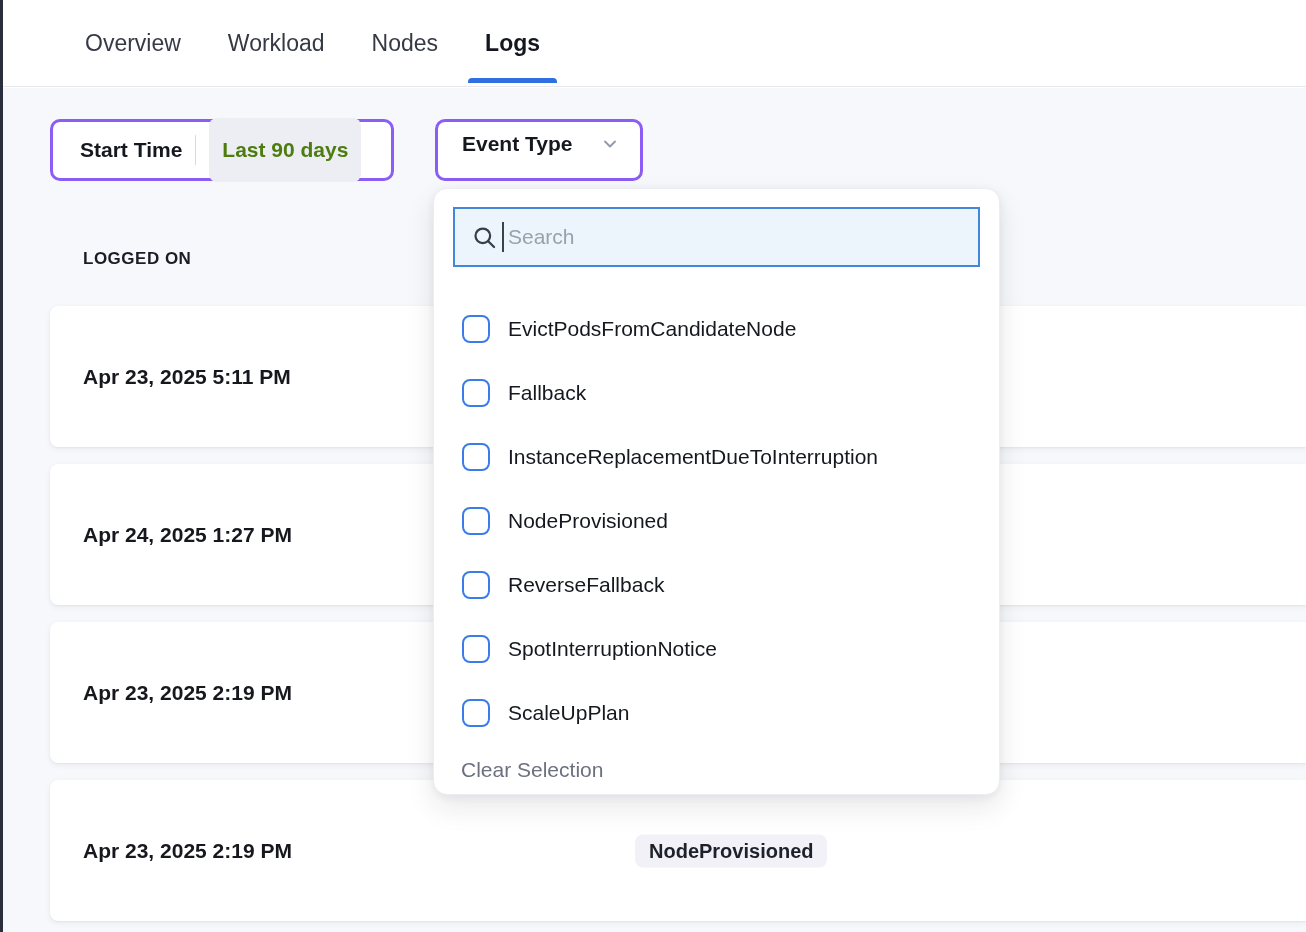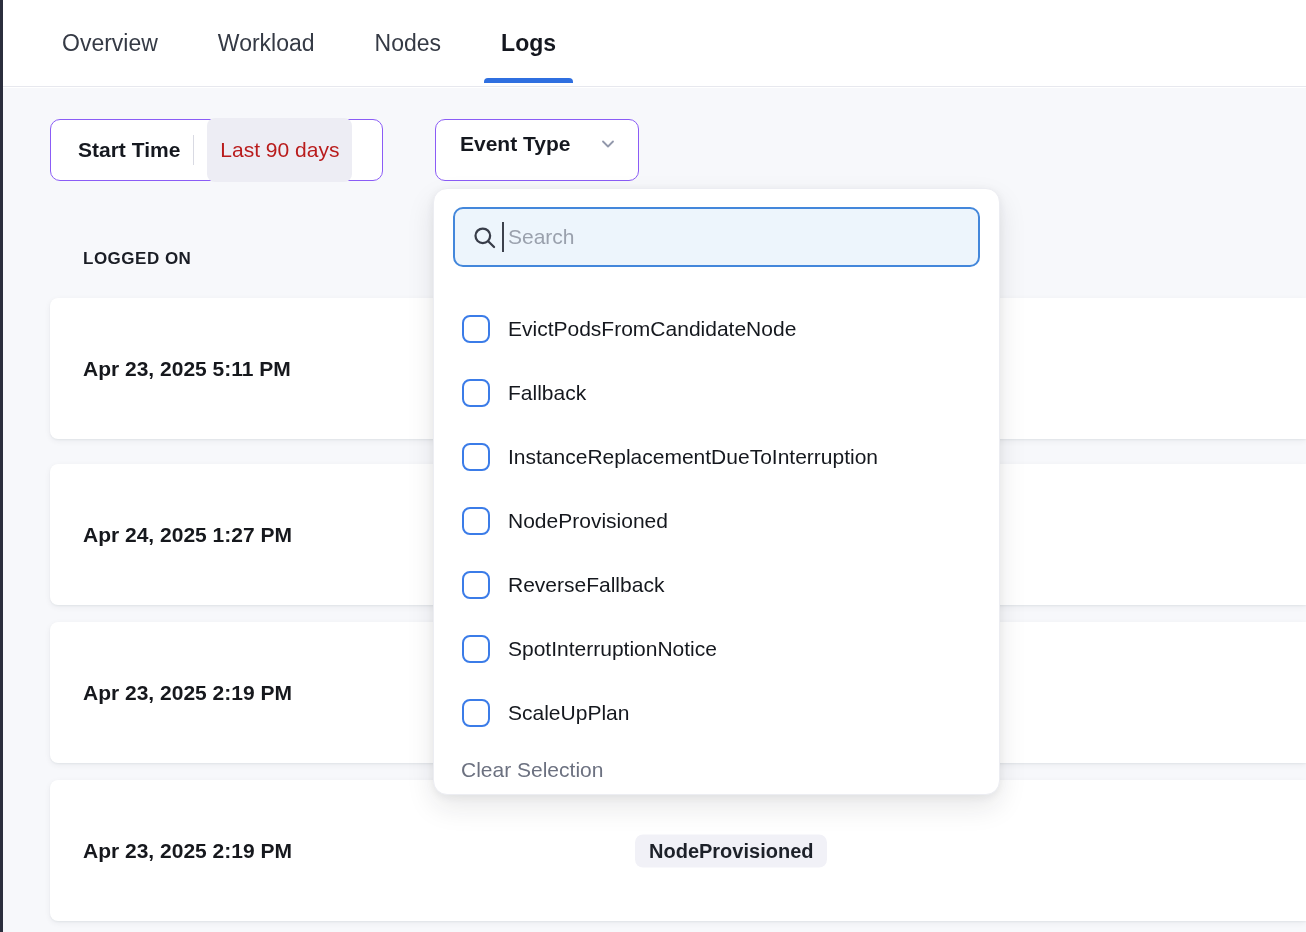--- a/index.html
+++ b/index.html
@@ -13,51 +13,51 @@
     --badge-bg:#f1f1f7;
   }
   *{margin:0;padding:0;box-sizing:border-box;}
   html,body{width:1306px;height:932px;overflow:hidden;}
   body{font-family:"Liberation Sans","DejaVu Sans",sans-serif;background:#fff;position:relative;}
 
   .frame-edge-left{position:absolute;left:0;top:0;width:3px;height:932px;background:var(--frame-dark);z-index:50;}
 
   
   .tabbar{position:absolute;left:0;top:0;width:1306px;height:87px;background:#fff;border-bottom:1px solid #e7e8ee;}
-  .tabs{display:flex;align-items:center;height:100%;padding-left:62px;gap:60px;}
+  .tabs{display:flex;align-items:center;height:100%;padding-left:85px;gap:47px;}
   .tab{position:relative;height:100%;display:flex;align-items:center;font-size:23px;font-weight:500;color:#353a45;cursor:pointer;}
   .tab.active{font-weight:700;color:#14171f;}
   .tab.active::after{content:"";position:absolute;left:-17px;right:-17px;bottom:3px;height:5px;background:var(--accent);border-radius:4px 4px 0 0;}
 
   
   .content{position:absolute;left:0;top:88px;width:1306px;height:844px;background:var(--content-bg);}
 
-  .filter-btn{position:absolute;top:31px;height:62px;background:#fff;border:1px solid #8b5cf6;border-radius:10px;display:flex;align-items:center;cursor:pointer;}
+  .filter-btn{position:absolute;top:31px;height:62px;background:#fff;border:3px solid #8b5cf6;border-radius:10px;display:flex;align-items:center;cursor:pointer;}
   .btn-start-time{left:50px;padding:0 30px 0 27px;gap:13px;}
   .start-time-label{font-size:21px;font-weight:700;color:#15181f;}
   .filter-sep{width:1px;height:30px;background:#d9dae3;}
-  .chip{background:var(--chip-bg);border-radius:8px;padding:20px 13px;font-size:21px;font-weight:400;color:#b91c1c;}
+  .chip{background:var(--chip-bg);border-radius:8px;padding:20px 13px;font-size:21px;font-weight:700;color:#4d7c0f;}
   .btn-event-type{left:435px;padding:0 20px 12px 24px;gap:28px;}
   .event-type-label{font-size:21px;font-weight:600;color:#15181f;}
   .chevron{display:flex;align-items:center;}
 
   .col-header{position:absolute;left:83px;top:161px;font-size:17px;font-weight:700;letter-spacing:.5px;color:#1a1d25;}
 
   .row{position:absolute;left:50px;width:1256px;height:141px;background:#fff;border-radius:8px 0 0 8px;
        box-shadow:0 1px 2px rgba(25,30,45,.05),0 2px 6px rgba(25,30,45,.06);}
-  .row-1{top:210px;} .row-2{top:376px;} .row-3{top:534px;} .row-4{top:692px;}
+  .row-1{top:218px;} .row-2{top:376px;} .row-3{top:534px;} .row-4{top:692px;}
   .row-date{position:absolute;left:33px;top:50%;transform:translateY(-50%);font-size:21px;font-weight:700;color:#16181d;}
   .badge{position:absolute;left:585px;top:50%;transform:translateY(-50%);background:var(--badge-bg);border-radius:8px;
          padding:5px 14px;font-size:20px;font-weight:700;color:#1d2129;}
 
   
   .dropdown{position:absolute;left:433px;top:100px;width:567px;height:607px;background:#fff;border:1px solid #ecedf2;
             border-radius:14px;box-shadow:0 12px 28px rgba(25,28,40,.10),0 2px 8px rgba(25,28,40,.06);z-index:5;}
   .search-box{margin:18px 19px 0 19px;height:60px;border:2px solid var(--search-border);background:var(--search-bg);
-              border-radius:10px;display:flex;align-items:center;padding:0 16px;gap:4px;}
+              border-radius:0;display:flex;align-items:center;padding:0 16px;gap:4px;}
   .search-box svg{flex:0 0 auto;}
   .caret{width:2px;height:30px;background:#3c414c;flex:0 0 auto;}
   .search-input{flex:1;border:none;outline:none;background:transparent;font-family:inherit;font-size:21px;color:#15181e;min-width:0;}
   .search-input::placeholder{color:#9aa1ad;}
   .options{padding-top:14px;margin-top:16px;}
   .option{height:64px;display:flex;align-items:center;padding-left:28px;gap:18px;cursor:pointer;}
   .checkbox{width:28px;height:28px;border:2px solid var(--checkbox-border);border-radius:8px;background:#fff;flex:0 0 auto;}
   .option-label{font-size:21px;color:#15181e;}
   .clear{margin:13px 0 0 27px;font-size:21px;color:#6c7180;cursor:pointer;display:inline-block;}
 </style>

